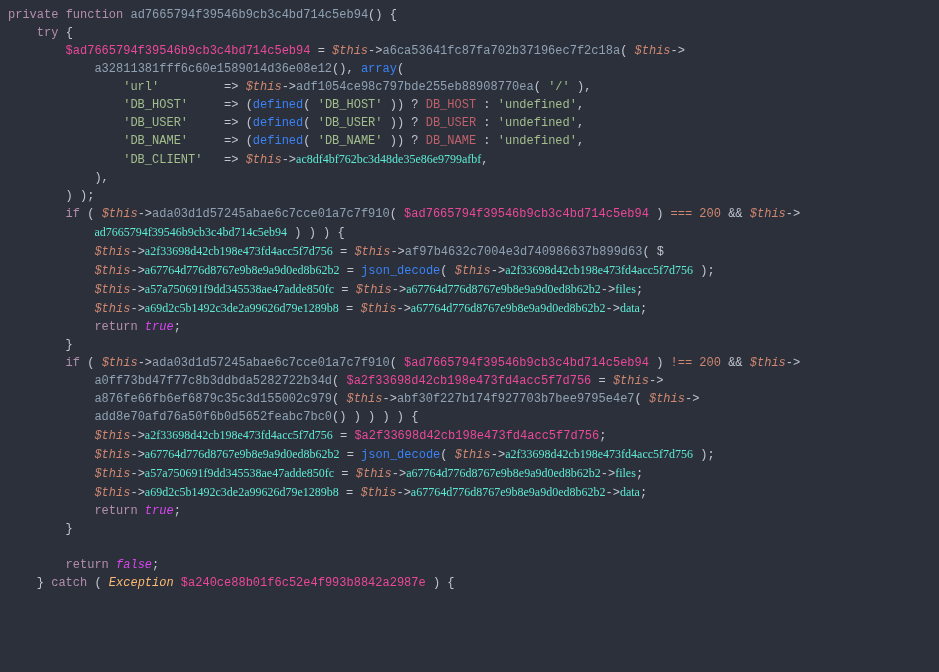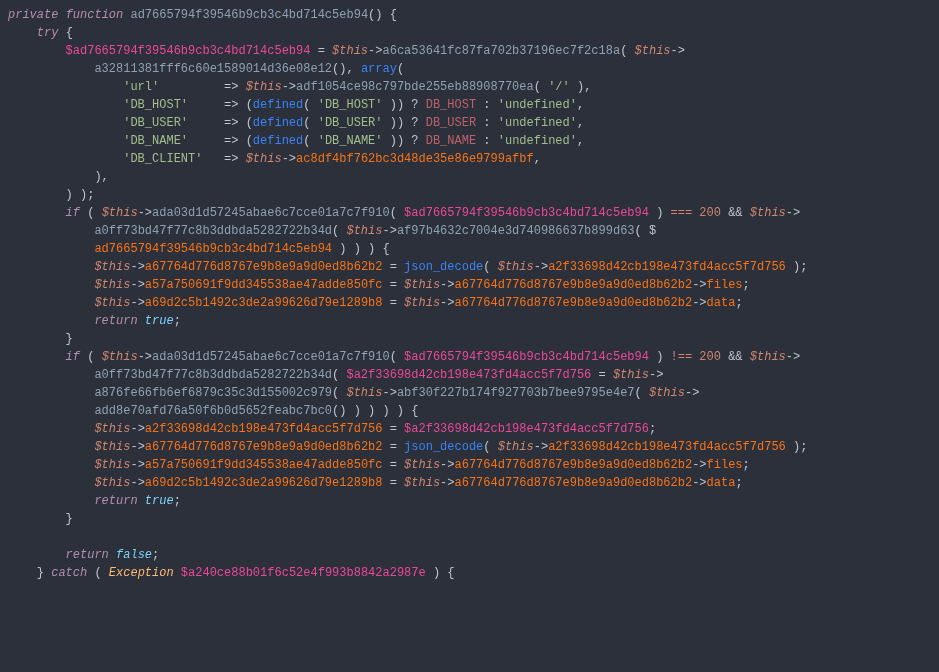--- a/index.html
+++ b/index.html
@@ -8,53 +8,53 @@
     width: 939px;
     height: 672px;
     background: #2b303b;
     font-family: "Consolas", "Monaco", "Courier New", monospace;
     font-size: 12px;
     line-height: 18px;
     color: #c0c5ce;
   }
   .pad { padding: 6px 8px 8px 8px; }
   .l { white-space: pre; }
-  .kw   { color: #b48ead; font-style: italic; }
+  .kw   { color: #b48ead; }
   .this { color: #d08770; font-style: italic; }
   .def  { color: #c0c5ce; }
-  .mem  { color: #f97316; }
+  .mem  { color: #5eead4; font-family: Liberation Serif, serif; }
   .fn   { color: #3b82f6; }
   .fnn  { color: #8fa1b3; }
   .str  { color: #a3be8c; }
   .const{ color: #bf616a; }
   .varc { color: #ec4899; }
   .num  { color: #d08770; }
   .teq  { color: #d08770; }
   .tne  { color: #d08770; }
-  .bool { color: #7dd3fc; font-style: italic; }
+  .bool { color: #d946ef; font-style: italic; }
   .ex   { color: #fdba74; font-style: italic; }
 </style>
 </head>
 <body>
 
 <div class="pad">
 <div class="l"><span class="kw">private</span> <span class="kw">function</span> <span class="fnn">ad7665794f39546b9cb3c4bd714c5eb94</span><span class="def">() {</span></div>
 <div class="l">    <span class="kw">try</span> <span class="def">{</span></div>
 <div class="l">        <span class="varc">$ad7665794f39546b9cb3c4bd714c5eb94</span> <span class="def">=</span> <span class="this">$this</span><span class="def">-&gt;</span><span class="fnn">a6ca53641fc87fa702b37196ec7f2c18a</span><span class="def">( </span><span class="this">$this</span><span class="def">-&gt;</span></div>
 <div class="l">            <span class="fnn">a32811381fff6c60e1589014d36e08e12</span><span class="def">(), </span><span class="fn">array</span><span class="def">(</span></div>
 <div class="l">                <span class="str">'url'</span>         <span class="def">=&gt;</span> <span class="this">$this</span><span class="def">-&gt;</span><span class="fnn">adf1054ce98c797bde255eb88908770ea</span><span class="def">( </span><span class="str">'/'</span><span class="def"> ),</span></div>
 <div class="l">                <span class="str">'DB_HOST'</span>     <span class="def">=&gt;</span> <span class="def">(</span><span class="fn">defined</span><span class="def">( </span><span class="str">'DB_HOST'</span><span class="def"> )) ? </span><span class="const">DB_HOST</span><span class="def"> : </span><span class="str">'undefined'</span><span class="def">,</span></div>
 <div class="l">                <span class="str">'DB_USER'</span>     <span class="def">=&gt;</span> <span class="def">(</span><span class="fn">defined</span><span class="def">( </span><span class="str">'DB_USER'</span><span class="def"> )) ? </span><span class="const">DB_USER</span><span class="def"> : </span><span class="str">'undefined'</span><span class="def">,</span></div>
 <div class="l">                <span class="str">'DB_NAME'</span>     <span class="def">=&gt;</span> <span class="def">(</span><span class="fn">defined</span><span class="def">( </span><span class="str">'DB_NAME'</span><span class="def"> )) ? </span><span class="const">DB_NAME</span><span class="def"> : </span><span class="str">'undefined'</span><span class="def">,</span></div>
 <div class="l">                <span class="str">'DB_CLIENT'</span>   <span class="def">=&gt;</span> <span class="this">$this</span><span class="def">-&gt;</span><span class="mem">ac8df4bf762bc3d48de35e86e9799afbf</span><span class="def">,</span></div>
 <div class="l"><span class="def">            ),</span></div>
 <div class="l"><span class="def">        ) );</span></div>
 <div class="l">        <span class="kw">if</span> <span class="def">( </span><span class="this">$this</span><span class="def">-&gt;</span><span class="fnn">ada03d1d57245abae6c7cce01a7c7f910</span><span class="def">( </span><span class="varc">$ad7665794f39546b9cb3c4bd714c5eb94</span><span class="def"> ) </span><span class="teq">===</span> <span class="num">200</span> <span class="def">&amp;&amp;</span> <span class="this">$this</span><span class="def">-&gt;</span></div>
-<div class="l">            <span class="fnn">a0ff73bd47f77c8b3ddbda5282722b34d</span><span class="def">( </span><span class="this">$this</span><span class="def">-&gt;</span><span class="fnn">af97b4632c7004e3d740986637b899d63</span><span class="def">( $</span></div>
 <div class="l">            <span class="mem">ad7665794f39546b9cb3c4bd714c5eb94</span><span class="def"> ) ) ) {</span></div>
+<div class="l">            <span class="this">$this</span><span class="def">-&gt;</span><span class="mem">a2f33698d42cb198e473fd4acc5f7d756</span><span class="def"> = </span><span class="this">$this</span><span class="def">-&gt;</span><span class="fnn">af97b4632c7004e3d740986637b899d63</span><span class="def">( $</span></div>
 <div class="l">            <span class="this">$this</span><span class="def">-&gt;</span><span class="mem">a67764d776d8767e9b8e9a9d0ed8b62b2</span><span class="def"> = </span><span class="fn">json_decode</span><span class="def">( </span><span class="this">$this</span><span class="def">-&gt;</span><span class="mem">a2f33698d42cb198e473fd4acc5f7d756</span><span class="def"> );</span></div>
 <div class="l">            <span class="this">$this</span><span class="def">-&gt;</span><span class="mem">a57a750691f9dd345538ae47adde850fc</span><span class="def"> = </span><span class="this">$this</span><span class="def">-&gt;</span><span class="mem">a67764d776d8767e9b8e9a9d0ed8b62b2</span><span class="def">-&gt;</span><span class="mem">files</span><span class="def">;</span></div>
 <div class="l">            <span class="this">$this</span><span class="def">-&gt;</span><span class="mem">a69d2c5b1492c3de2a99626d79e1289b8</span><span class="def"> = </span><span class="this">$this</span><span class="def">-&gt;</span><span class="mem">a67764d776d8767e9b8e9a9d0ed8b62b2</span><span class="def">-&gt;</span><span class="mem">data</span><span class="def">;</span></div>
 <div class="l">            <span class="kw">return</span> <span class="bool">true</span><span class="def">;</span></div>
 <div class="l"><span class="def">        }</span></div>
 <div class="l">        <span class="kw">if</span> <span class="def">( </span><span class="this">$this</span><span class="def">-&gt;</span><span class="fnn">ada03d1d57245abae6c7cce01a7c7f910</span><span class="def">( </span><span class="varc">$ad7665794f39546b9cb3c4bd714c5eb94</span><span class="def"> ) </span><span class="tne">!==</span> <span class="num">200</span> <span class="def">&amp;&amp;</span> <span class="this">$this</span><span class="def">-&gt;</span></div>
 <div class="l">            <span class="fnn">a0ff73bd47f77c8b3ddbda5282722b34d</span><span class="def">( </span><span class="varc">$a2f33698d42cb198e473fd4acc5f7d756</span><span class="def"> = </span><span class="this">$this</span><span class="def">-&gt;</span></div>
 <div class="l">            <span class="fnn">a876fe66fb6ef6879c35c3d155002c979</span><span class="def">( </span><span class="this">$this</span><span class="def">-&gt;</span><span class="fnn">abf30f227b174f927703b7bee9795e4e7</span><span class="def">( </span><span class="this">$this</span><span class="def">-&gt;</span></div>
 <div class="l">            <span class="fnn">add8e70afd76a50f6b0d5652feabc7bc0</span><span class="def">() ) ) ) ) {</span></div>
 <div class="l">            <span class="this">$this</span><span class="def">-&gt;</span><span class="mem">a2f33698d42cb198e473fd4acc5f7d756</span><span class="def"> = </span><span class="varc">$a2f33698d42cb198e473fd4acc5f7d756</span><span class="def">;</span></div>

